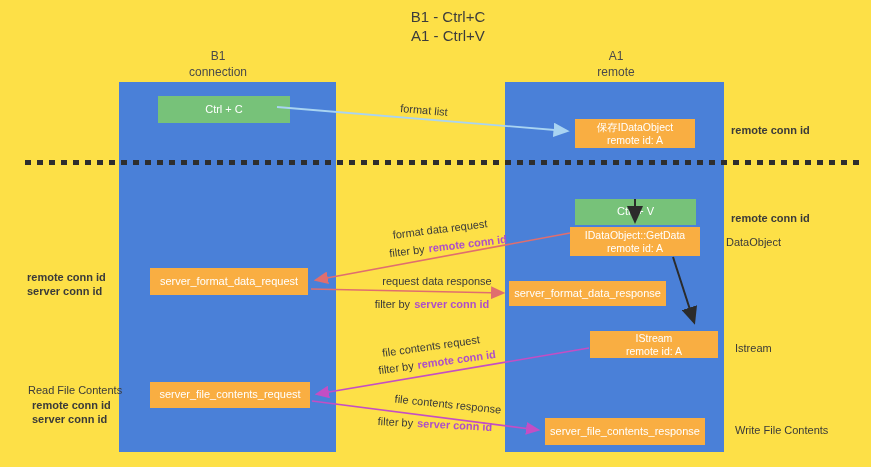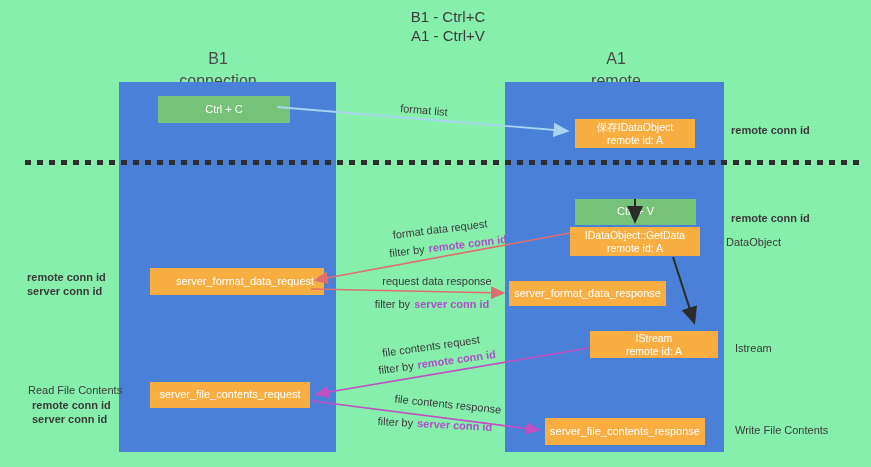--- a/index.html
+++ b/index.html
@@ -1,23 +1,23 @@
 <!DOCTYPE html>
 <html><head>
 <meta charset="utf-8">
 <style>
   html,body { margin:0; padding:0; }
   body { font-family: "Liberation Sans", "DejaVu Sans", sans-serif; background:#fafafa; }
-  #canvas { position:relative; width:871px; height:467px; background:#86efac; overflow:hidden; }
+  #canvas { position:relative; width:871px; height:467px; background:#fde047; overflow:hidden; }
 
   .title { position:absolute; left:448px; top:8px; transform:translateX(-50%);
            text-align:center; font-size:15px; color:#3c3c3c; line-height:1.25; }
 
   .lane-hdr { position:absolute; transform:translateX(-50%); text-align:center;
-              font-size:16px; color:#4a4a4a; line-height:1.35; }
+              font-size:12px; color:#4a4a4a; line-height:1.35; }
 
   .lane { position:absolute; background:#4a80d8; }
   .lane-left  { left:119px; top:82px; width:217px; height:370px; }
   .lane-right { left:505px; top:82px; width:219px; height:370px; }
 
   .dashline { position:absolute; left:25px; top:160px; width:840px; height:5px;
               background:repeating-linear-gradient(90deg,#2e2e2e 0 6px,transparent 6px 12px); }
 
   .box { position:absolute; display:flex; flex-direction:column; align-items:center;
          justify-content:center; color:#fff; font-size:11px; text-align:center;
@@ -72,21 +72,21 @@
 
   <div class="box green" style="left:575px; top:172px; width:121px; height:26px;margin-top:27px;">
     <div>Ctrl + V</div>
   </div>
 
   <div class="box orange" style="left:570px; top:227px; width:130px; height:29px;">
     <div class="sub">IDataObject::GetData</div>
     <div class="sub">remote id: A</div>
   </div>
 
-  <div class="box orange" style="left:150px; top:268px; width:158px; height:27px;padding-left:16px;">
+  <div class="box orange" style="left:150px; top:268px; width:158px; height:27px;">
     <div>server_format_data_request</div>
   </div>
 
   <div class="box orange" style="left:509px; top:281px; width:157px; height:25px;">
     <div>server_format_data_response</div>
   </div>
 
   <div class="box orange" style="left:590px; top:331px; width:128px; height:27px;">
     <div class="sub">IStream</div>
     <div class="sub">remote id: A</div>

